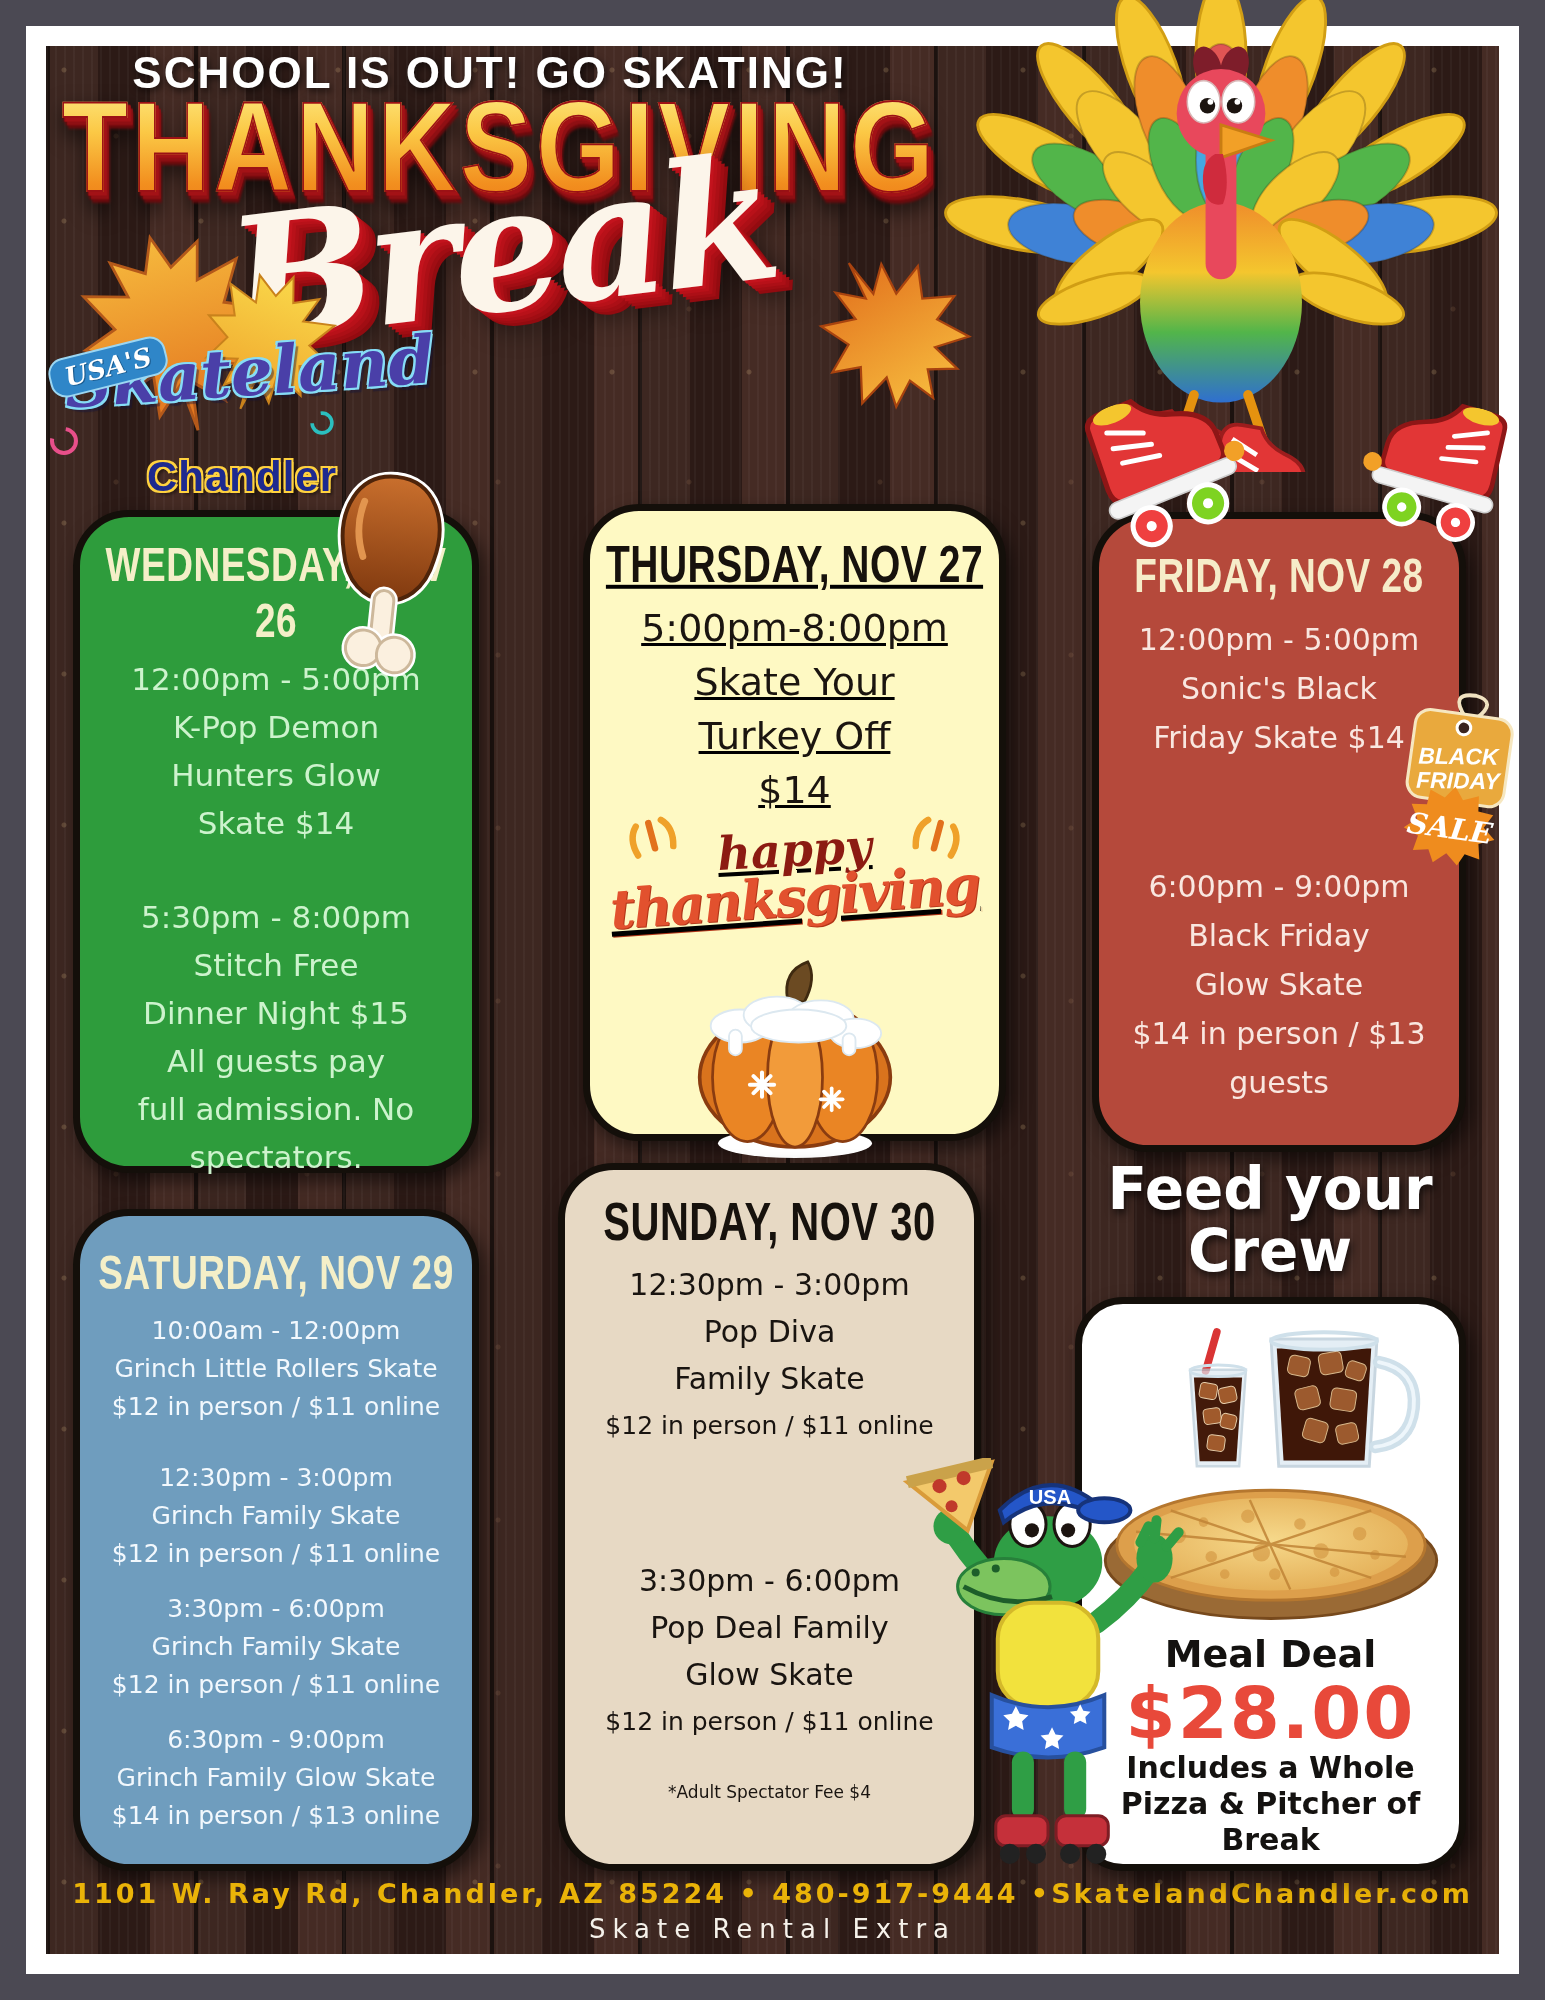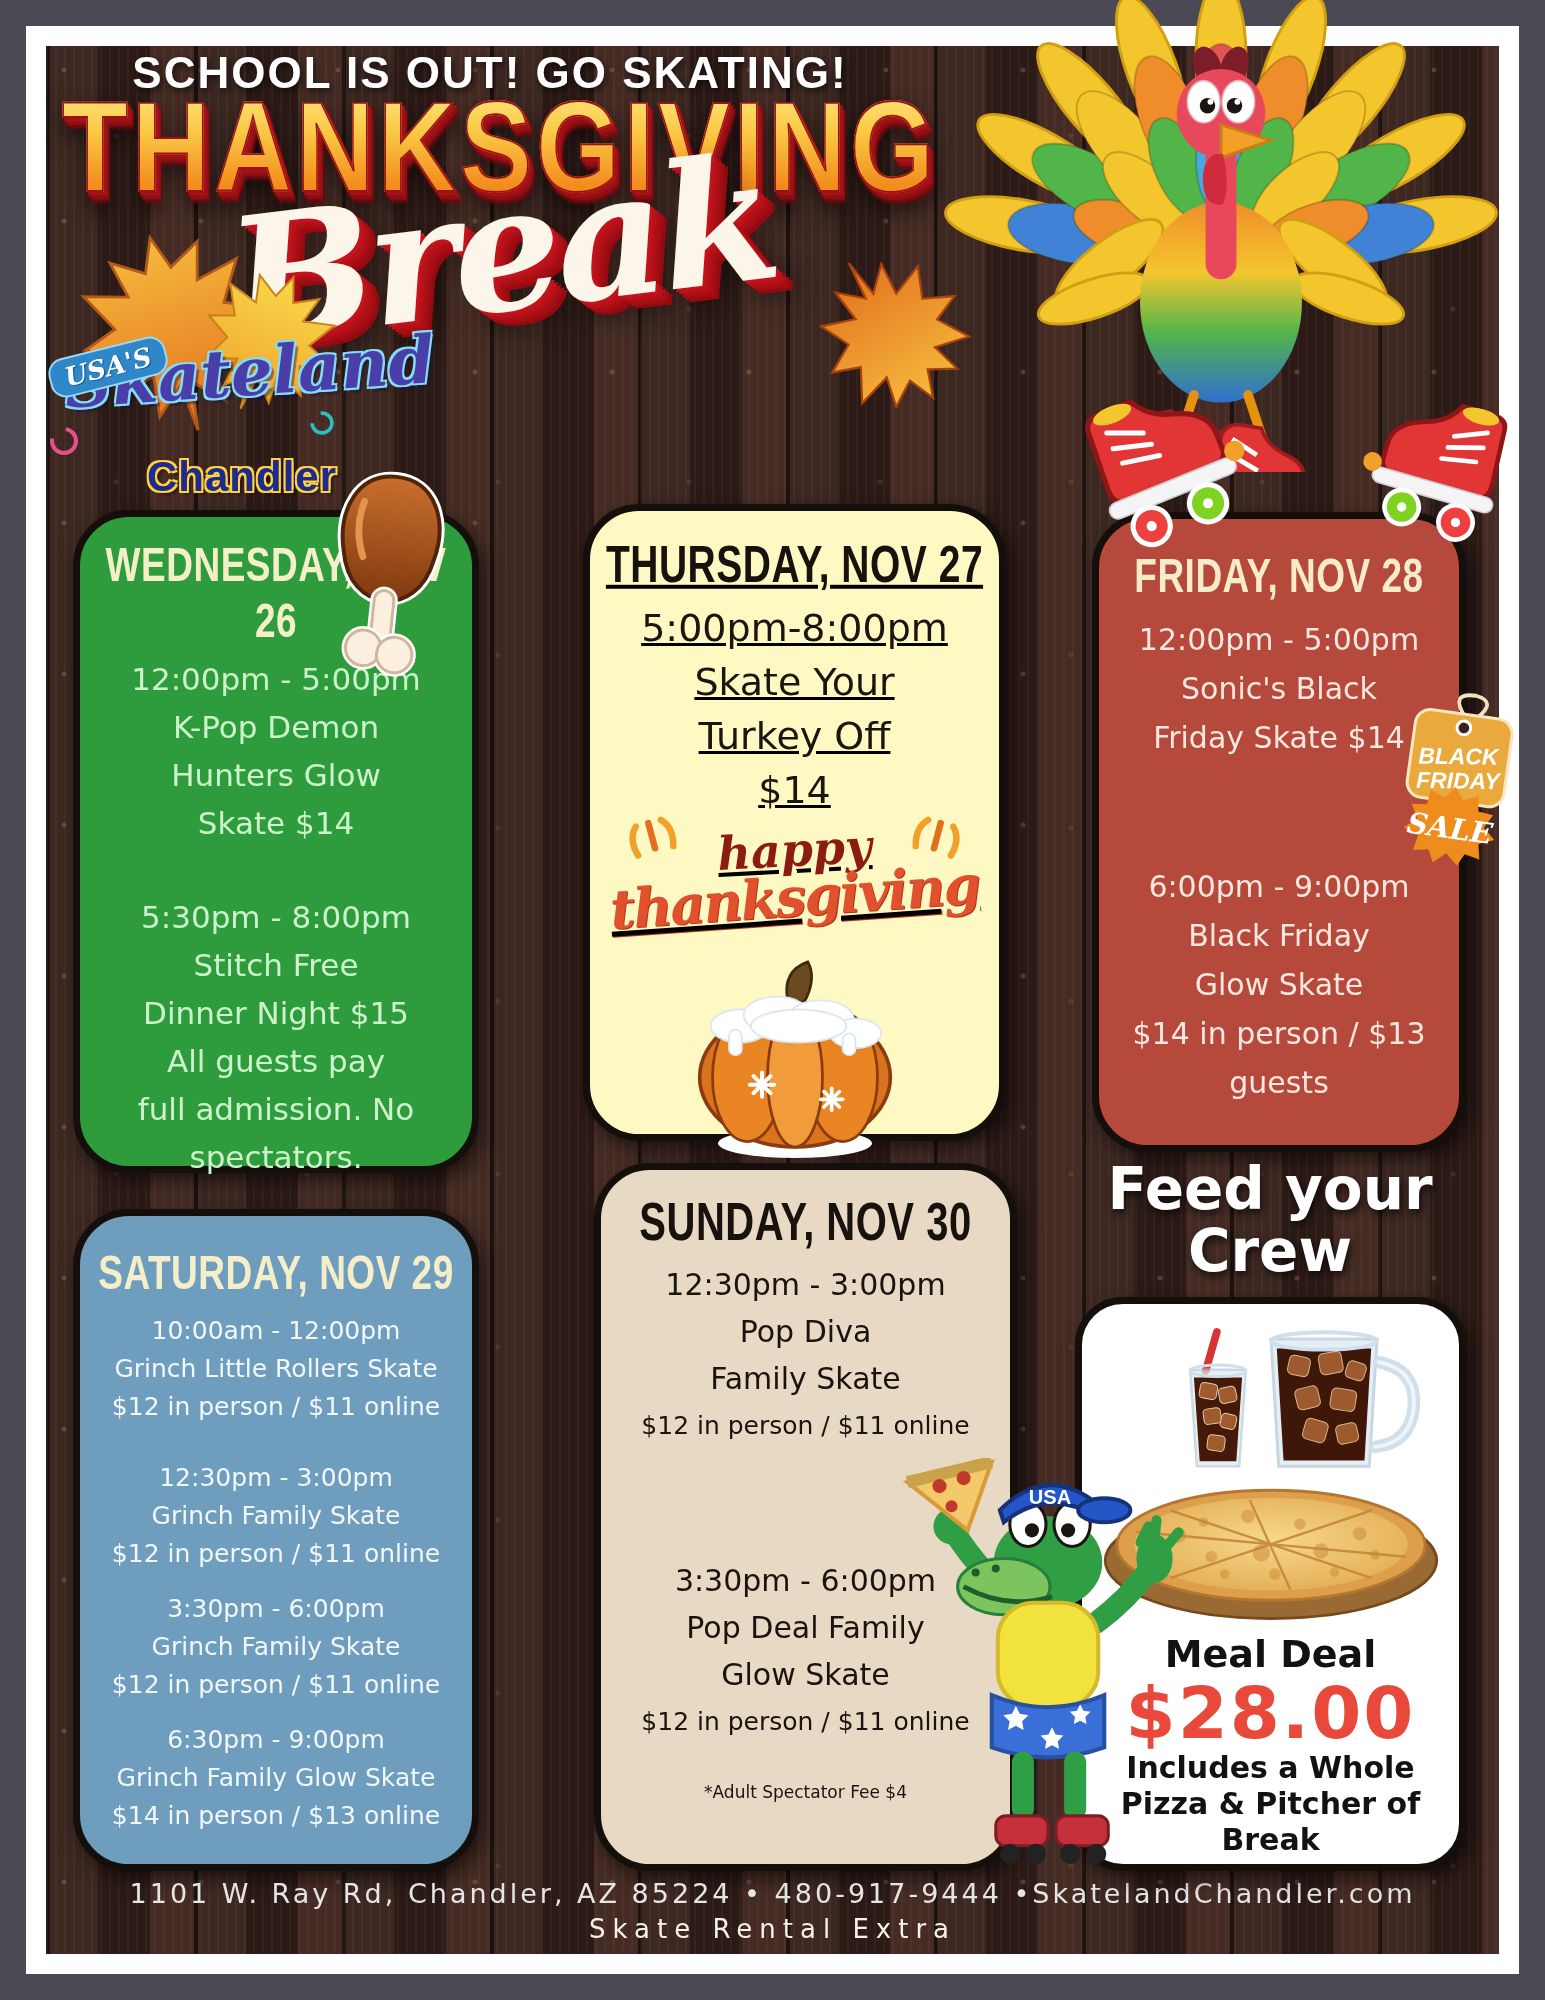--- a/index.html
+++ b/index.html
@@ -73,21 +73,21 @@
   
   .card {
     position:absolute; z-index:4; box-sizing:border-box;
     border:7px solid #140f0a; border-radius:56px; text-align:center;
     box-shadow:6px 8px 18px rgba(0,0,0,.55);
   }
   .card-wed { left:73px;  top:510px;  width:406px; height:663px; background:#2e9c3c; }
   .card-thu { left:583px; top:504px;  width:423px; height:637px; background:#fef9c3;text-decoration:underline; }
   .card-fri { left:1092px;top:512px;  width:374px; height:640px; background:#b5493b; }
   .card-sat { left:73px;  top:1209px; width:406px; height:662px; background:#6f9dbe; }
-  .card-sun { left:594px; top:1163px; width:423px; height:708px; background:#e7d9c4; }
+  .card-sun { left:558px; top:1163px; width:423px; height:708px; background:#e7d9c4; }
   .card-meal{ left:1075px;top:1297px; width:391px; height:574px; background:#ffffff; border-radius:48px; z-index:5; }
 
   .day-title { margin:0; font-family:"Liberation Sans", sans-serif; font-weight:bold;
     transform:scaleY(1.32); transform-origin:center; letter-spacing:.5px; }
   .card-wed .day-title { margin-top:34px; font-size:37px; color:#f4efc8; }
   .card-thu .day-title { margin-top:32px; font-size:39px; color:#17120d; }
   .card-fri .day-title { margin-top:36px; font-size:37px; color:#f6ecc9; }
   .card-sat .day-title { margin-top:36px; font-size:37px; color:#f4efc8; }
   .card-sun .day-title { margin-top:30px; font-size:40px; color:#17120d; }
 
@@ -136,21 +136,21 @@
   .leaf { position:absolute; }
   .turkey { left:928px; top:-10px; width:586px; height:482px; z-index:5; }
   .skate-x { position:absolute; z-index:6; }
   .drumstick { left:318px; top:468px; width:138px; height:208px; z-index:6; transform:rotate(6deg); }
   .bf-tag { left:1396px; top:688px; width:122px; height:178px; z-index:6; transform:rotate(8deg); }
   .mascot { left:903px; top:1458px; width:282px; height:422px; z-index:7; }
 
   
   .footer1 {
     left:60px; top:1878px; width:1425px; z-index:4; text-align:center;
-    font-size:27px; letter-spacing:3px; color:#e5e5e5;
+    font-size:27px; letter-spacing:3px; color:#eab308;font-weight:bold;
   }
   .footer2 {
     left:60px; top:1914px; width:1425px; z-index:4; text-align:center;
     font-size:26px; letter-spacing:7px; color:#f5f1ea;
   }
 </style>
 </head>
 <body>
 
 <div class="poster">

